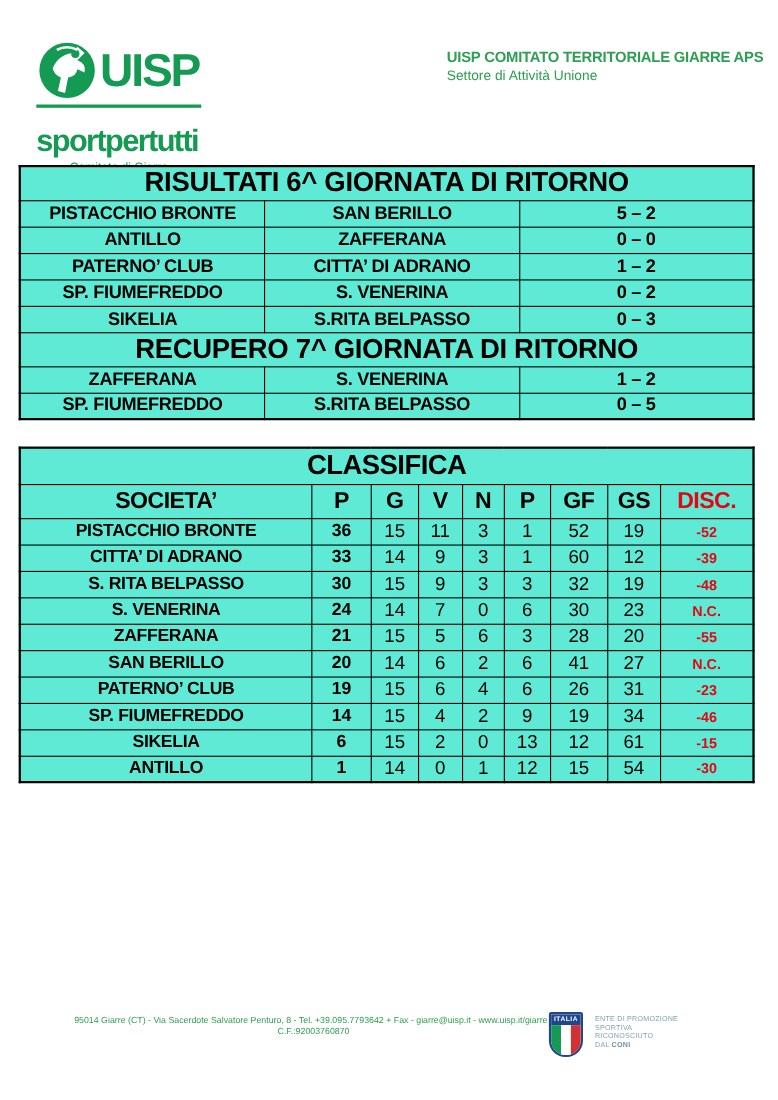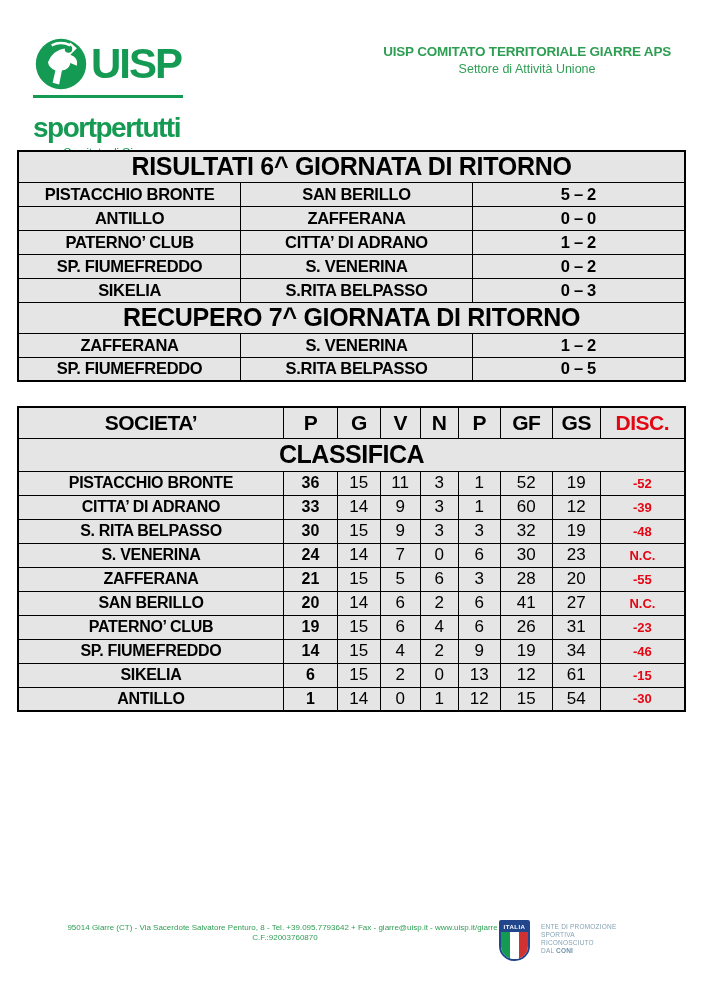--- a/index.html
+++ b/index.html
@@ -19,26 +19,26 @@
     letter-spacing: -2px; line-height: 1; margin-left: 2px;
   }
   .logo-rule { border-top: 3px solid #149a52; margin-top: 3px; width: 150px; }
   .logo-wordmark {
     font-size: 28px; font-weight: bold; color: #149a52;
     letter-spacing: -1.5px; line-height: 1.15; margin-top: 14px;
   }
   .logo-committee {
     font-size: 11px; color: #149a52; text-align: center; width: 150px; margin-top: 2px;
   }
-  .header-right { position: absolute; right: 36px; top: 44px; text-align: center; }
+  .header-right { position: absolute; right: 13px; top: 44px; text-align: left; }
   .org-name { font-size: 13.5px; font-weight: bold; color: #2e9e53; letter-spacing: -0.2px; }
   .org-sector { font-size: 12.5px; color: #2e9e53; margin-top: 3px; }
 
   
-  table { border-collapse: collapse; table-layout: fixed; background: #e5e5e5; }
+  table { border-collapse: collapse; table-layout: fixed; background: #5eead4; }
   .doc-table { position: absolute; left: 17px; width: 669px; border: 2px solid #000; }
   .doc-table td { border: 1px solid #000; text-align: center; vertical-align: middle; overflow: hidden; white-space: nowrap; }
 
   #results-table { top: 150px; }
   #standings-table { top: 406px; }
 
   .title-cell {
     font-size: 25px; font-weight: bold; letter-spacing: -0.5px; height: 31px;
   }
   #results-table td { height: 24px; font-size: 16.5px; font-weight: bold; letter-spacing: -0.3px; }
@@ -156,33 +156,33 @@
       <col style="width:6.4%">
       <col style="width:6.0%">
     <col style="width:5.7%">
       <col style="width:6.3%">
       <col style="width:7.8%">
       <col style="width:7.2%">
       <col style="width:12.7%">
   </colgroup>
   <tbody>
     <tr>
+      <td class="title-cell" colspan="9">CLASSIFICA</td>
+    </tr>
+    <tr>
       <td class="head">SOCIETA’</td>
       <td class="head">P</td>
       <td class="head">G</td>
       <td class="head">V</td>
       <td class="head">N</td>
       <td class="head">P</td>
       <td class="head">GF</td>
       <td class="head">GS</td>
       <td class="head disc-h">DISC.</td>
     </tr>
-    <tr>
-      <td class="title-cell" colspan="9">CLASSIFICA</td>
-    </tr>
 
     <tr>
       <td class="team">PISTACCHIO BRONTE</td>
       <td class="pt">36</td>
       <td class="stat">15</td>
       <td class="stat">11</td>
       <td class="stat">3</td>
       <td class="stat">1</td>
       <td class="stat">52</td>
       <td class="stat">19</td>

